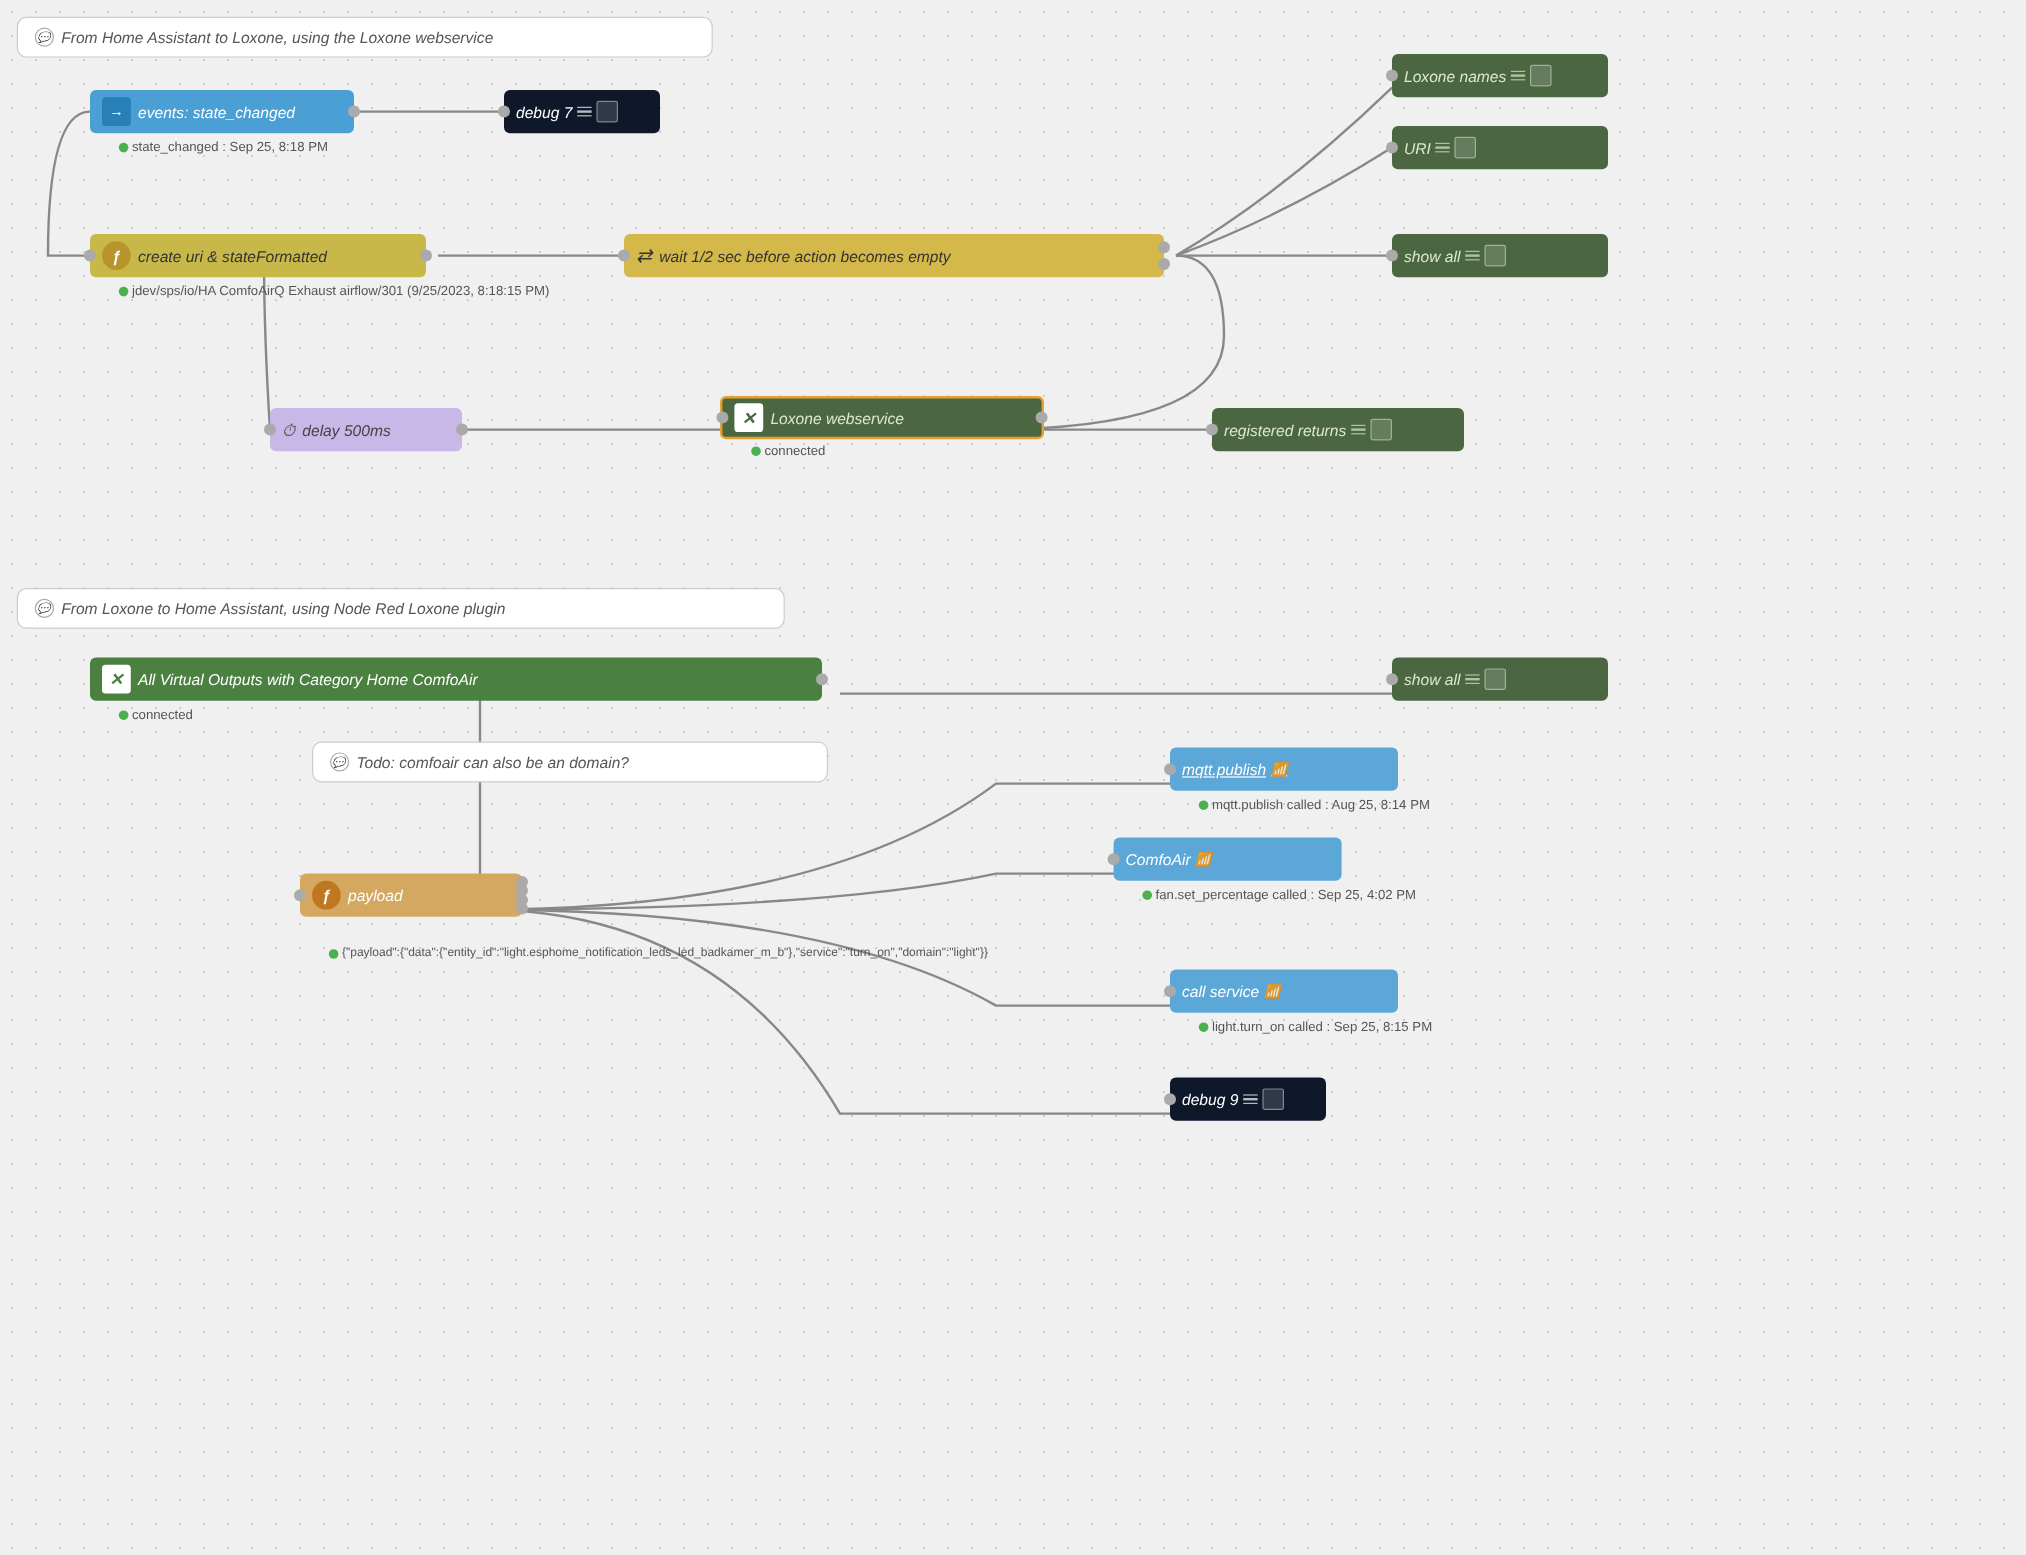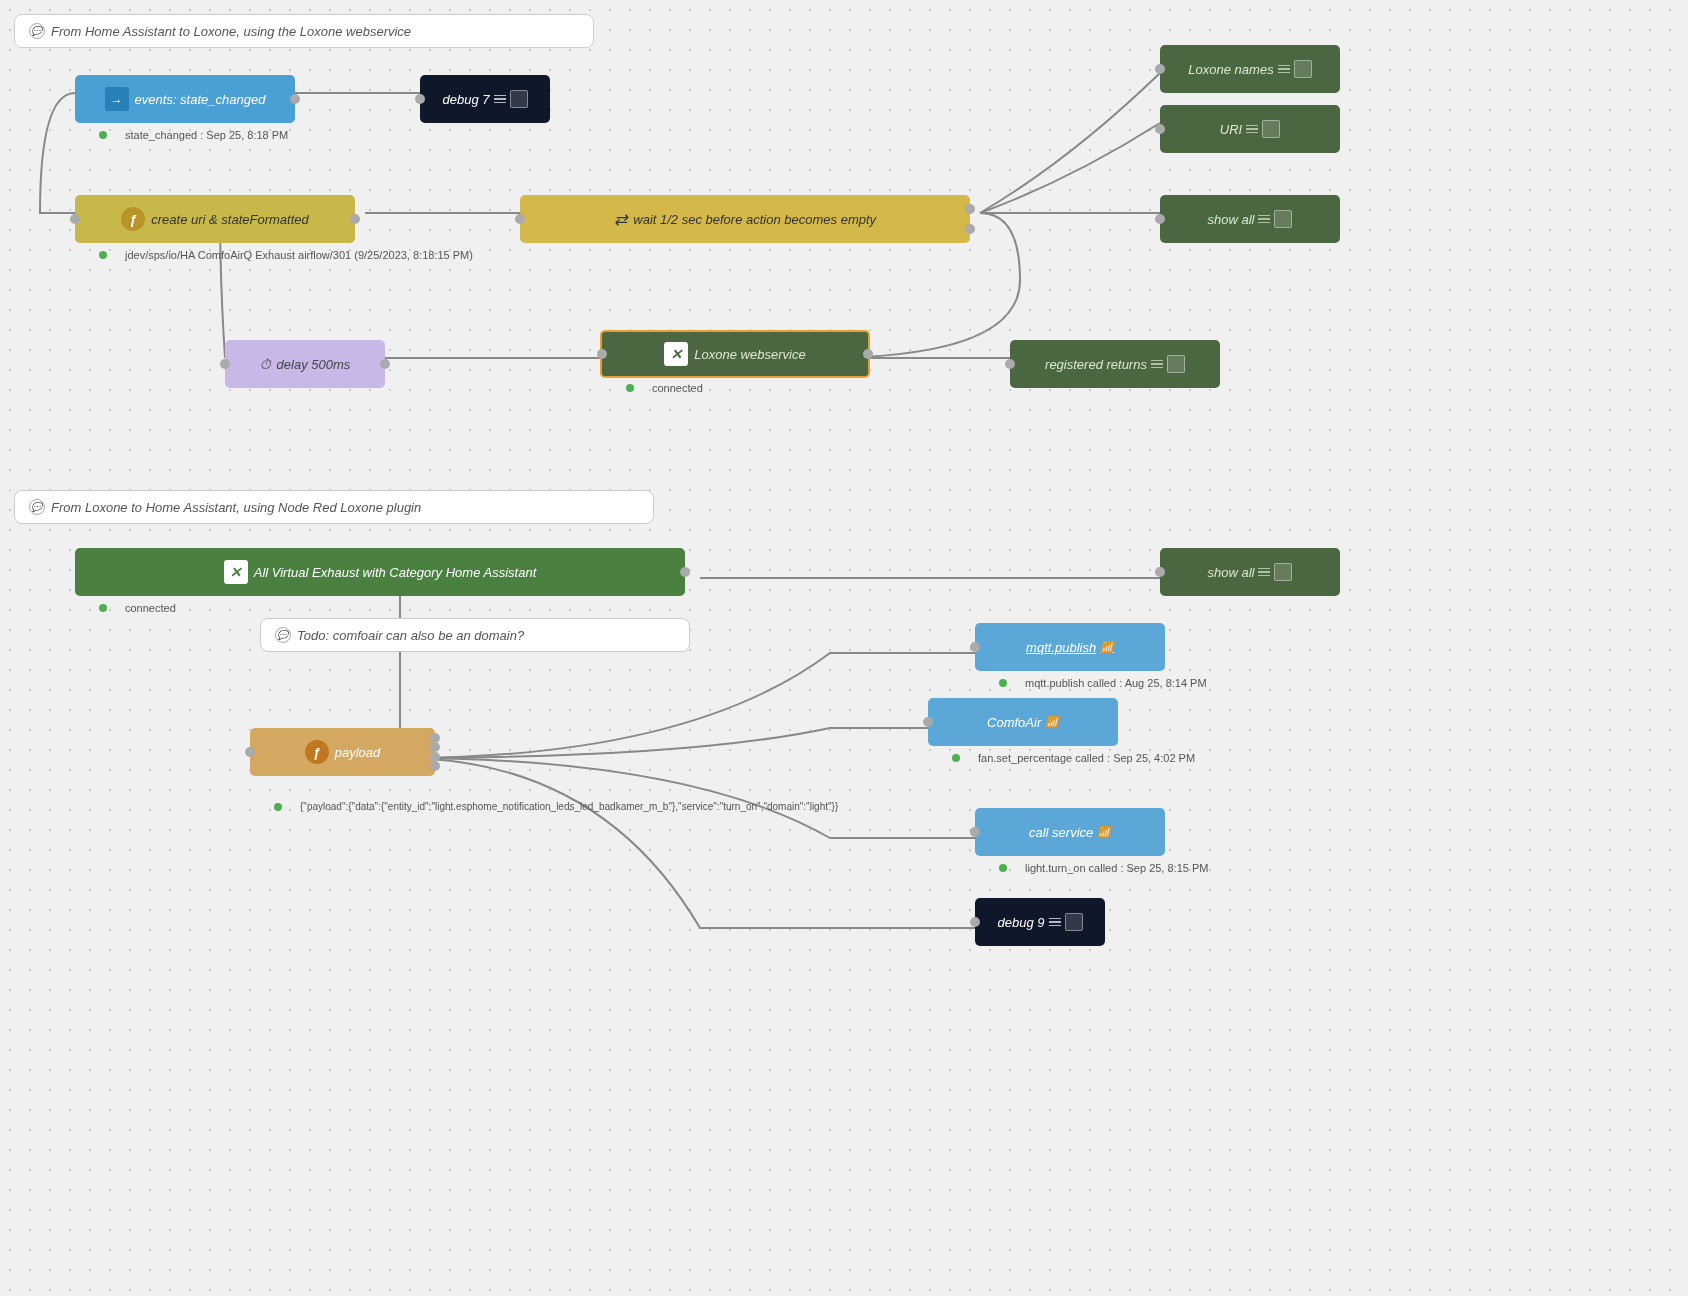--- a/index.html
+++ b/index.html
@@ -20,28 +20,27 @@
       height: 1296px;
     }
 
     
     .node {
       position: absolute;
       border-radius: 5px;
       display: flex;
       align-items: center;
       padding: 0 10px;
-      height: 48px;
+      height: 36px;
       font-size: 13px;
       font-style: italic;
       font-weight: 400;
       white-space: nowrap;
       cursor: pointer;
       user-select: none;
-      justify-content: center;
     }
 
     .node-port {
       width: 10px;
       height: 10px;
       background: #aaa;
       border-radius: 50%;
       position: absolute;
     }
 
@@ -50,21 +49,21 @@
 
     .node-status {
       position: absolute;
       bottom: -18px;
       left: 8px;
       font-size: 11px;
       font-style: normal;
       color: #555;
       display: flex;
       align-items: center;
-      gap: 18px;
+      gap: 3px;
       white-space: nowrap;
       padding-left: 16px;
     }
 
     .status-dot {
       width: 8px;
       height: 8px;
       border-radius: 50%;
       background: #4caf50;
       flex-shrink: 0;
@@ -424,21 +423,21 @@
     <div class="node-out-btn"></div>
   </div>
 
   <div class="comment-node" style="left:14px; top:490px; width:640px;">
     <div class="comment-icon">💬</div>
     <span>From Loxone to Home Assistant, using Node Red Loxone plugin</span>
   </div>
 
   <div class="node node-loxone-green" style="left:75px; top:548px; width:610px;">
     <div class="x-icon x-icon-green" style="background:white;">✕</div>
-    <span>All Virtual Exhaust with Category Home Assistant</span>
+    <span>All Virtual Outputs with Category Home ComfoAir</span>
     <div class="node-port right"></div>
     <div class="node-status">
       <div class="status-dot"></div>
       <span>connected</span>
     </div>
   </div>
 
   <div class="node node-dark-green" style="left:1160px; top:548px; width:180px;">
     <div class="node-port left"></div>
     <span>show all</span>

